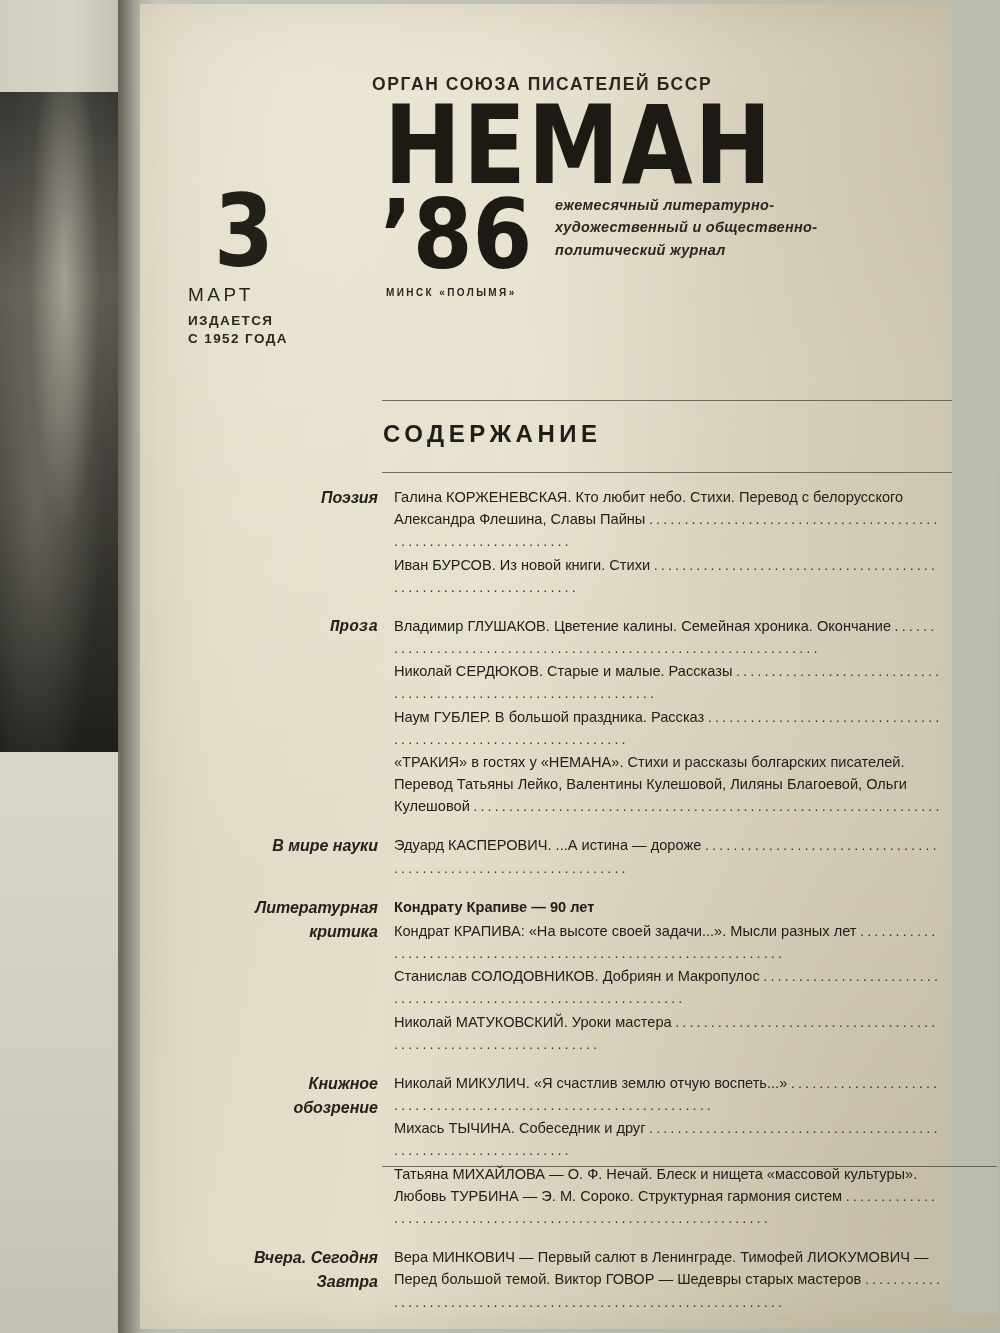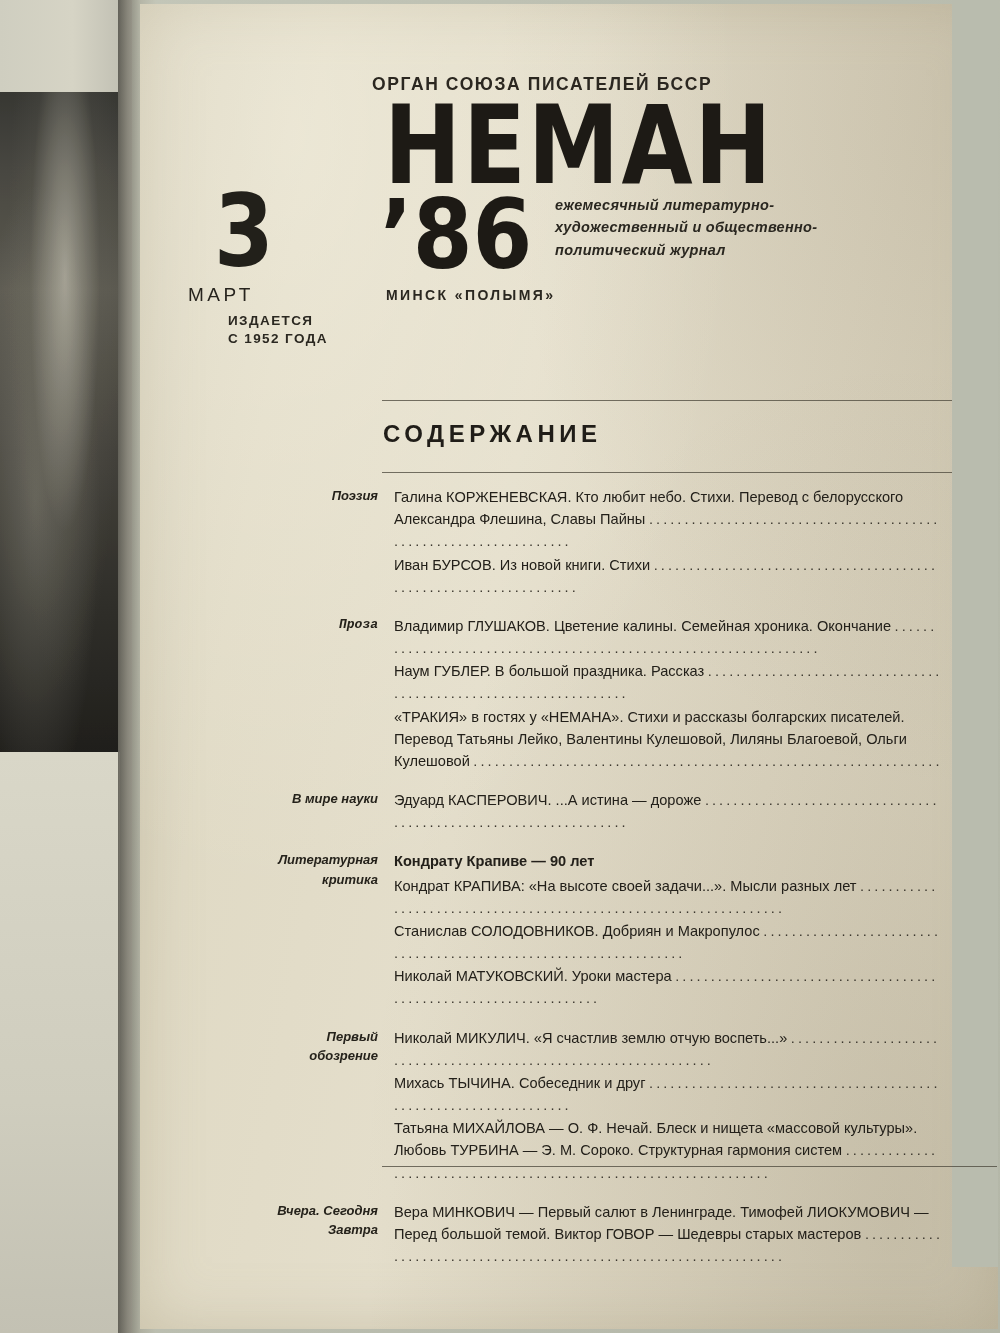--- a/index.html
+++ b/index.html
@@ -174,21 +174,21 @@
     font-style: italic;
     line-height: 1.55;
     letter-spacing: 0.3px;
     color: #2a2720;
     width: 290px;
   }
   .city {
     position: absolute;
     left: 246px;
     top: 283px;
-    font-size: 14px;
+    font-size: 10px;
     font-weight: bold;
     letter-spacing: 2.4px;
     color: #2a2720;
   }
 
   
   .rule {
     position: absolute;
     left: 242px;
     width: 615px;
@@ -221,21 +221,21 @@
     display: flex;
     margin-bottom: 16px;
   }
   .group .cat {
     width: 128px;
     flex: 0 0 128px;
     text-align: right;
     padding-right: 16px;
     font-style: italic;
     font-weight: bold;
-    font-size: 13px;
+    font-size: 16px;
     line-height: 1.5;
     color: #25221b;
   }
   .group .items {
     flex: 1 1 auto;
   }
   .entry {
     position: relative;
     line-height: 1.52;
     margin-bottom: 1px;
@@ -276,21 +276,21 @@
 
   <div class="sheet">
     <div class="content">
 
       <div class="organ">ОРГАН СОЮЗА ПИСАТЕЛЕЙ БССР</div>
       <div class="logo">НЕМАН</div>
       <div class="year">’86</div>
 
       <div class="issue-num">3</div>
       <div class="issue-month">МАРТ</div>
-      <div class="since" style="white-space:pre-line;margin-left:40px;">ИЗДАЕТСЯ
+      <div class="since" style="white-space:pre-line;">ИЗДАЕТСЯ
 С 1952 ГОДА</div>
 
       <div class="subtitle">ежемесячный литературно-художественный и общественно-политический журнал</div>
       <div class="city">МИНСК  «ПОЛЫМЯ»</div>
 
       <div class="rule top"></div>
       <div class="toc-title">СОДЕРЖАНИЕ</div>
       <div class="rule under-title"></div>
 
       <div class="toc" id="toc">
@@ -308,20 +308,24 @@
             </div>
           </div>
           <div class="group">
             <div class="cat" style="white-space: pre-line; font-family: Liberation Mono, monospace;">Проза</div>
             <div class="items">
               <div class="entry">
                 <span class="txt dots">Владимир ГЛУШАКОВ. Цветение калины. Семейная хроника. Окончание</span>
                 <span class="page">5</span>
               </div>
               <div class="entry">
+                <span class="txt dots">Николай СЕРДЮКОВ. Старые и малые. Рассказы</span>
+                <span class="page">77</span>
+              </div>
+              <div class="entry">
                 <span class="txt dots">Наум ГУБЛЕР. В большой праздника. Рассказ</span>
                 <span class="page">90</span>
               </div>
               <div class="entry">
                 <span class="txt dots">«ТРАКИЯ» в гостях у «НЕМАНА». Стихи и рассказы болгарских писателей. Перевод Татьяны Лейко, Валентины Кулешовой, Лиляны Благоевой, Ольги Кулешовой</span>
                 <span class="page">100</span>
               </div>
             </div>
           </div>
           <div class="group">
@@ -349,21 +353,21 @@
                 <span class="txt dots">Станислав СОЛОДОВНИКОВ. Добриян и Макропулос</span>
                 <span class="page">151</span>
               </div>
               <div class="entry">
                 <span class="txt dots">Николай МАТУКОВСКИЙ. Уроки мастера</span>
                 <span class="page">149</span>
               </div>
             </div>
           </div>
           <div class="group">
-            <div class="cat" style="white-space: pre-line;">Первый
+            <div class="cat" style="white-space: pre-line;">Книжное
 обозрение</div>
             <div class="items">
               <div class="entry">
                 <span class="txt dots">Николай МИКУЛИЧ. «Я счастлив землю отчую воспеть...»</span>
                 <span class="page">162</span>
               </div>
               <div class="entry">
                 <span class="txt dots">Михась ТЫЧИНА. Собеседник и друг</span>
                 <span class="page">163</span>
               </div>

